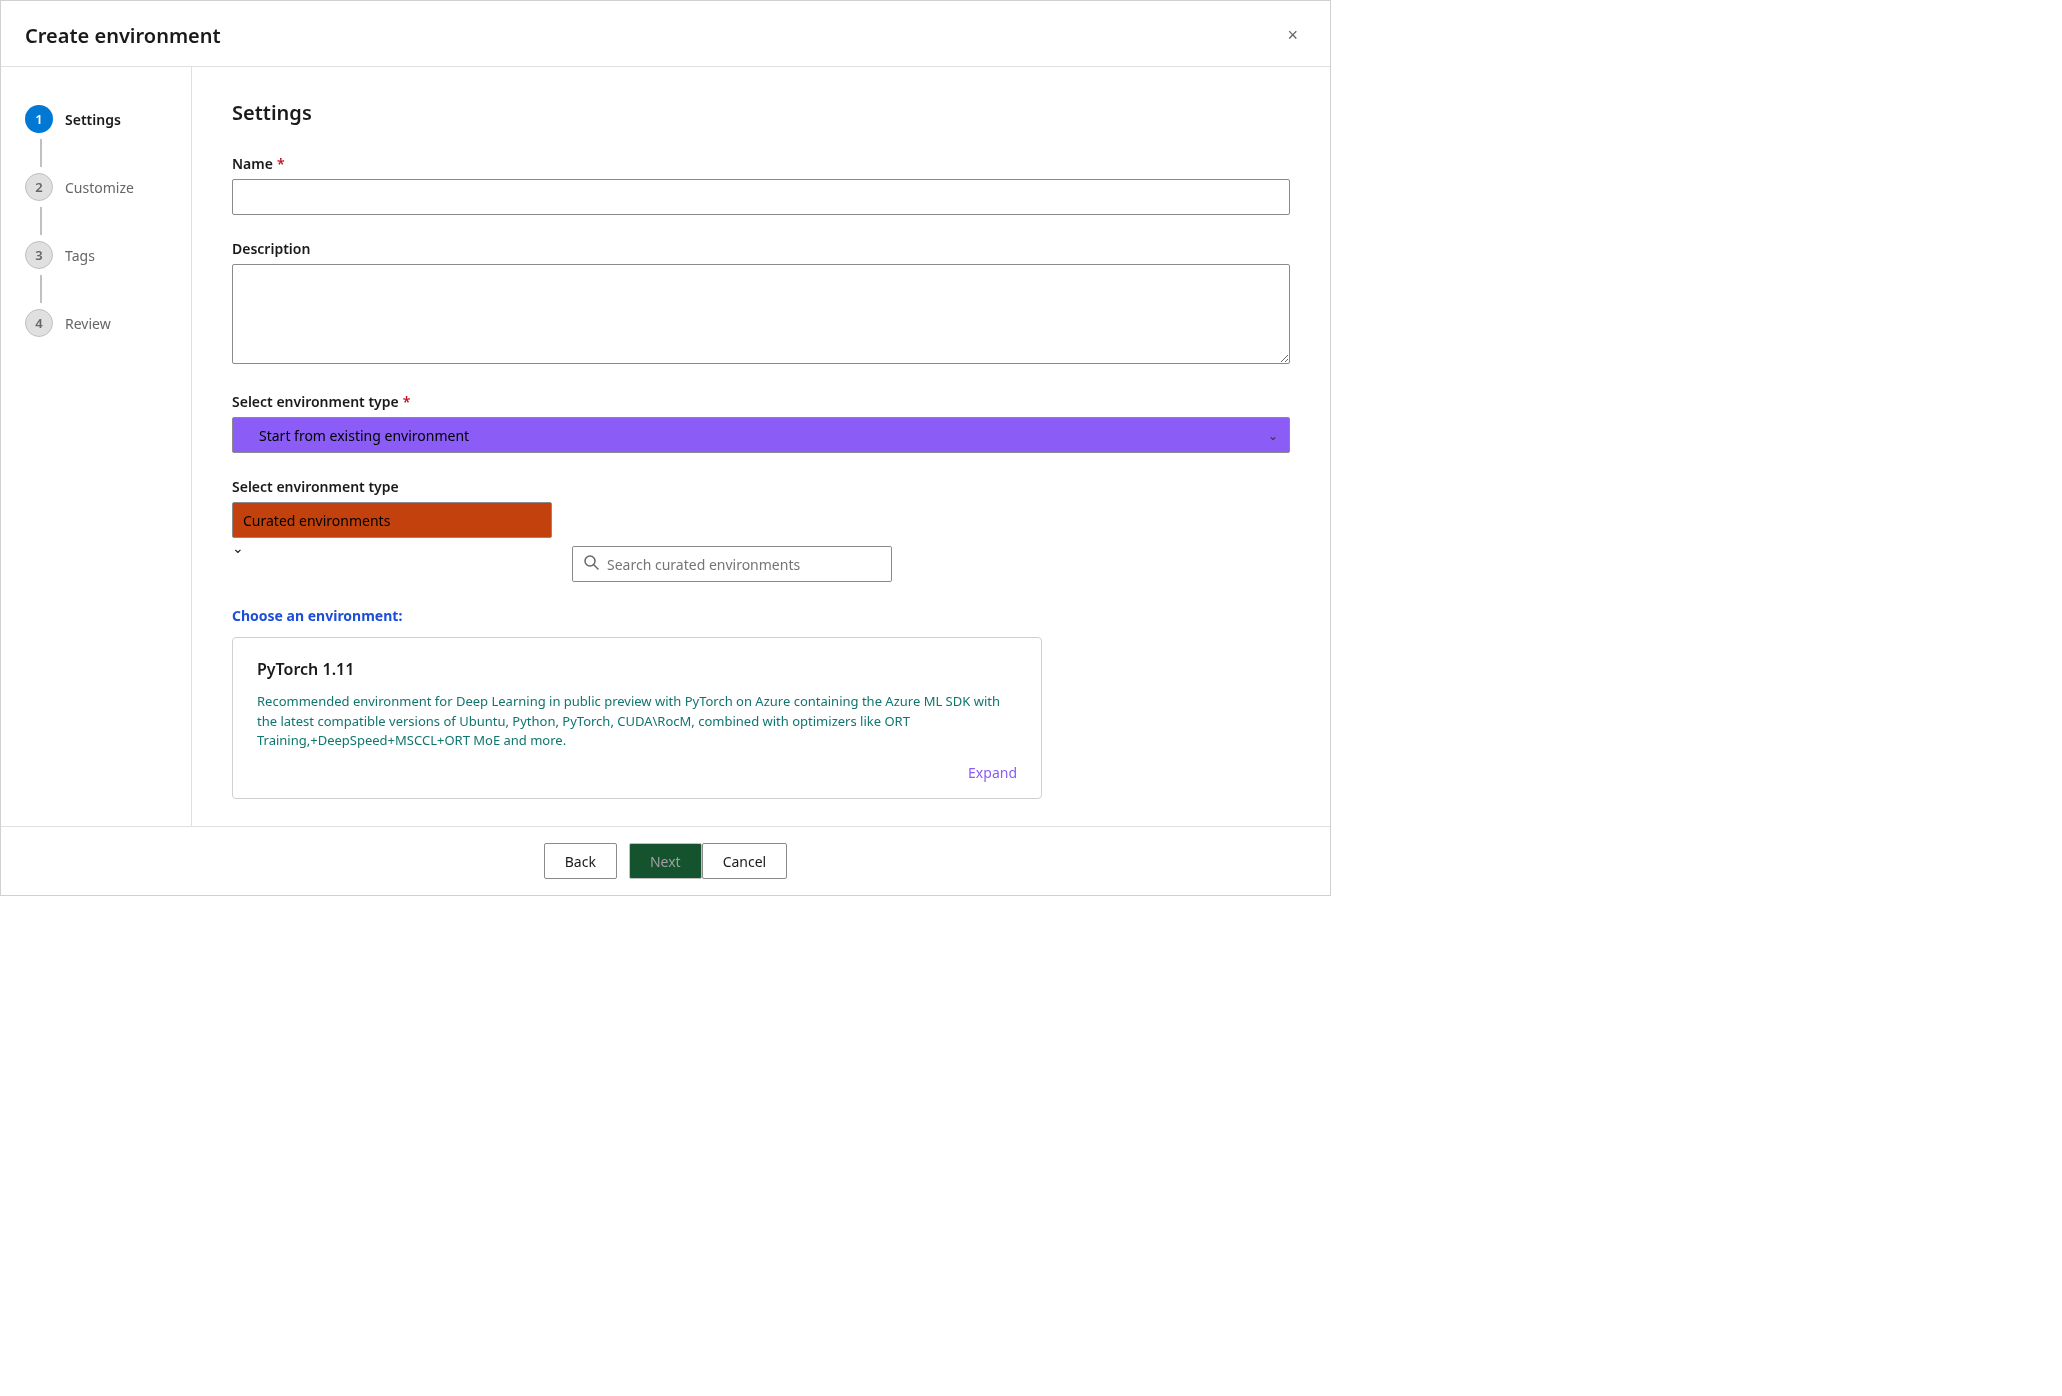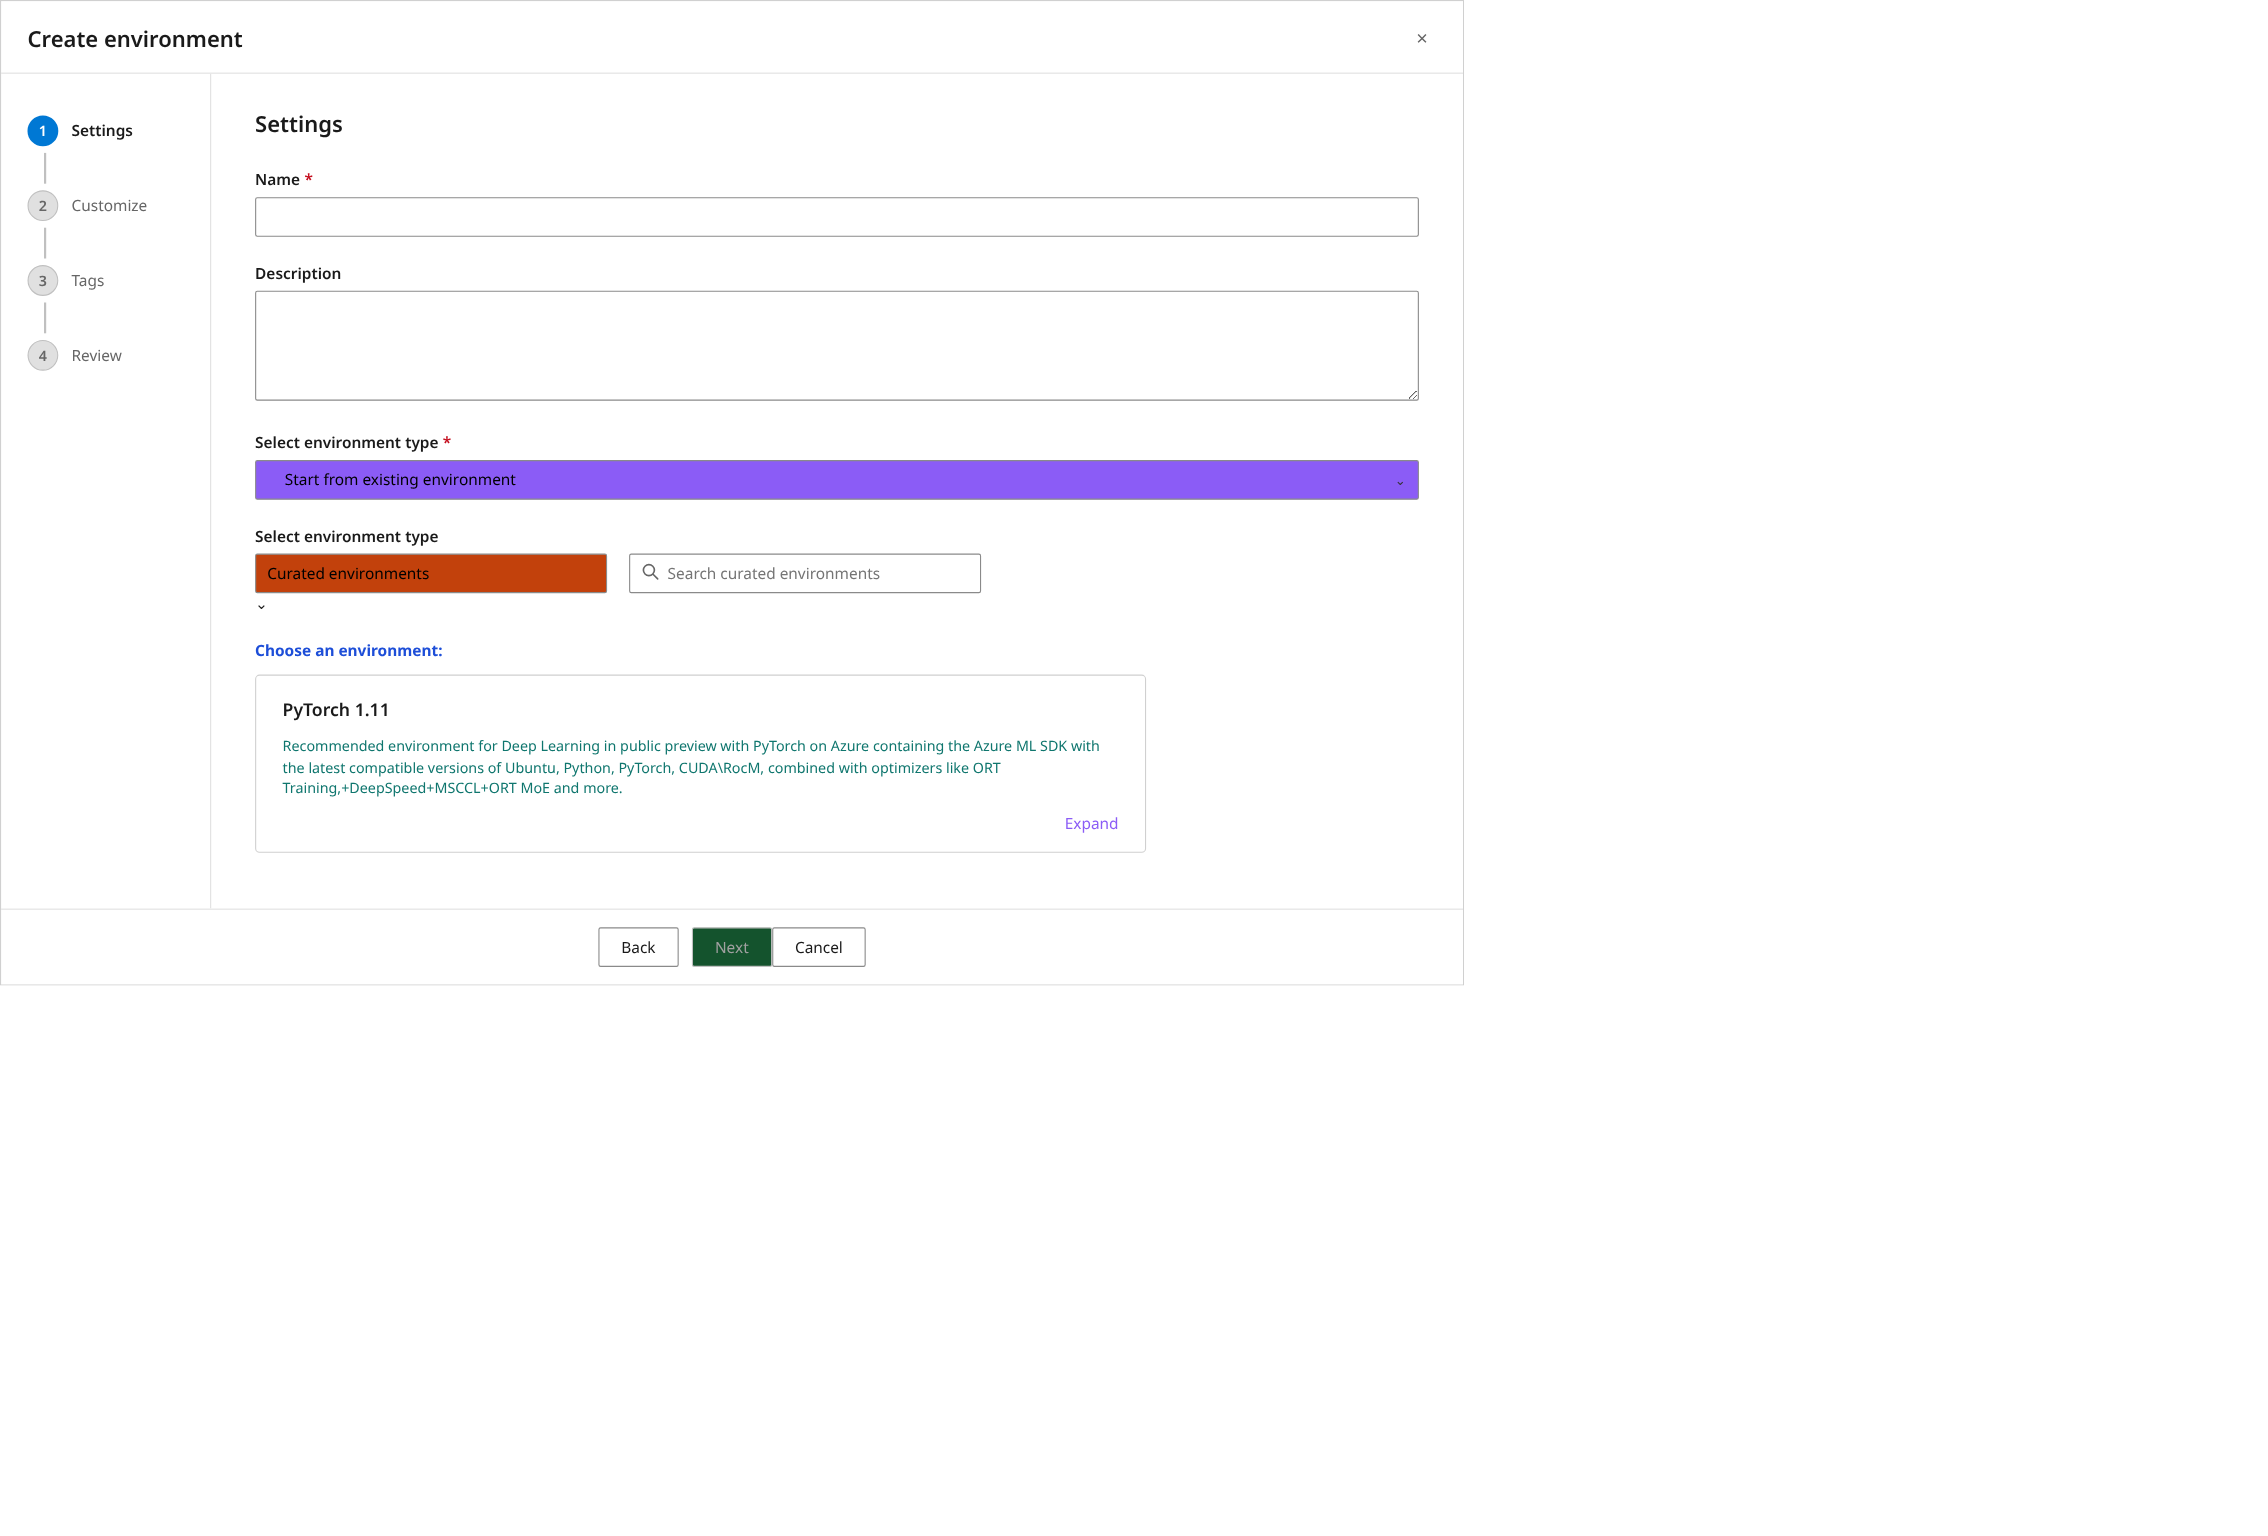--- a/index.html
+++ b/index.html
@@ -229,20 +229,21 @@
     .search-wrapper {
       display: flex;
       align-items: center;
       border: 1px solid #8a8a8a;
       border-radius: 2px;
       height: 36px;
       padding: 0 10px;
       gap: 8px;
       width: 320px;
       background: #fff;
+      margin-top: 44px;
     }
 
     .search-icon-svg {
       color: #666;
       flex-shrink: 0;
     }
 
     .search-input {
       border: none;
       outline: none;

